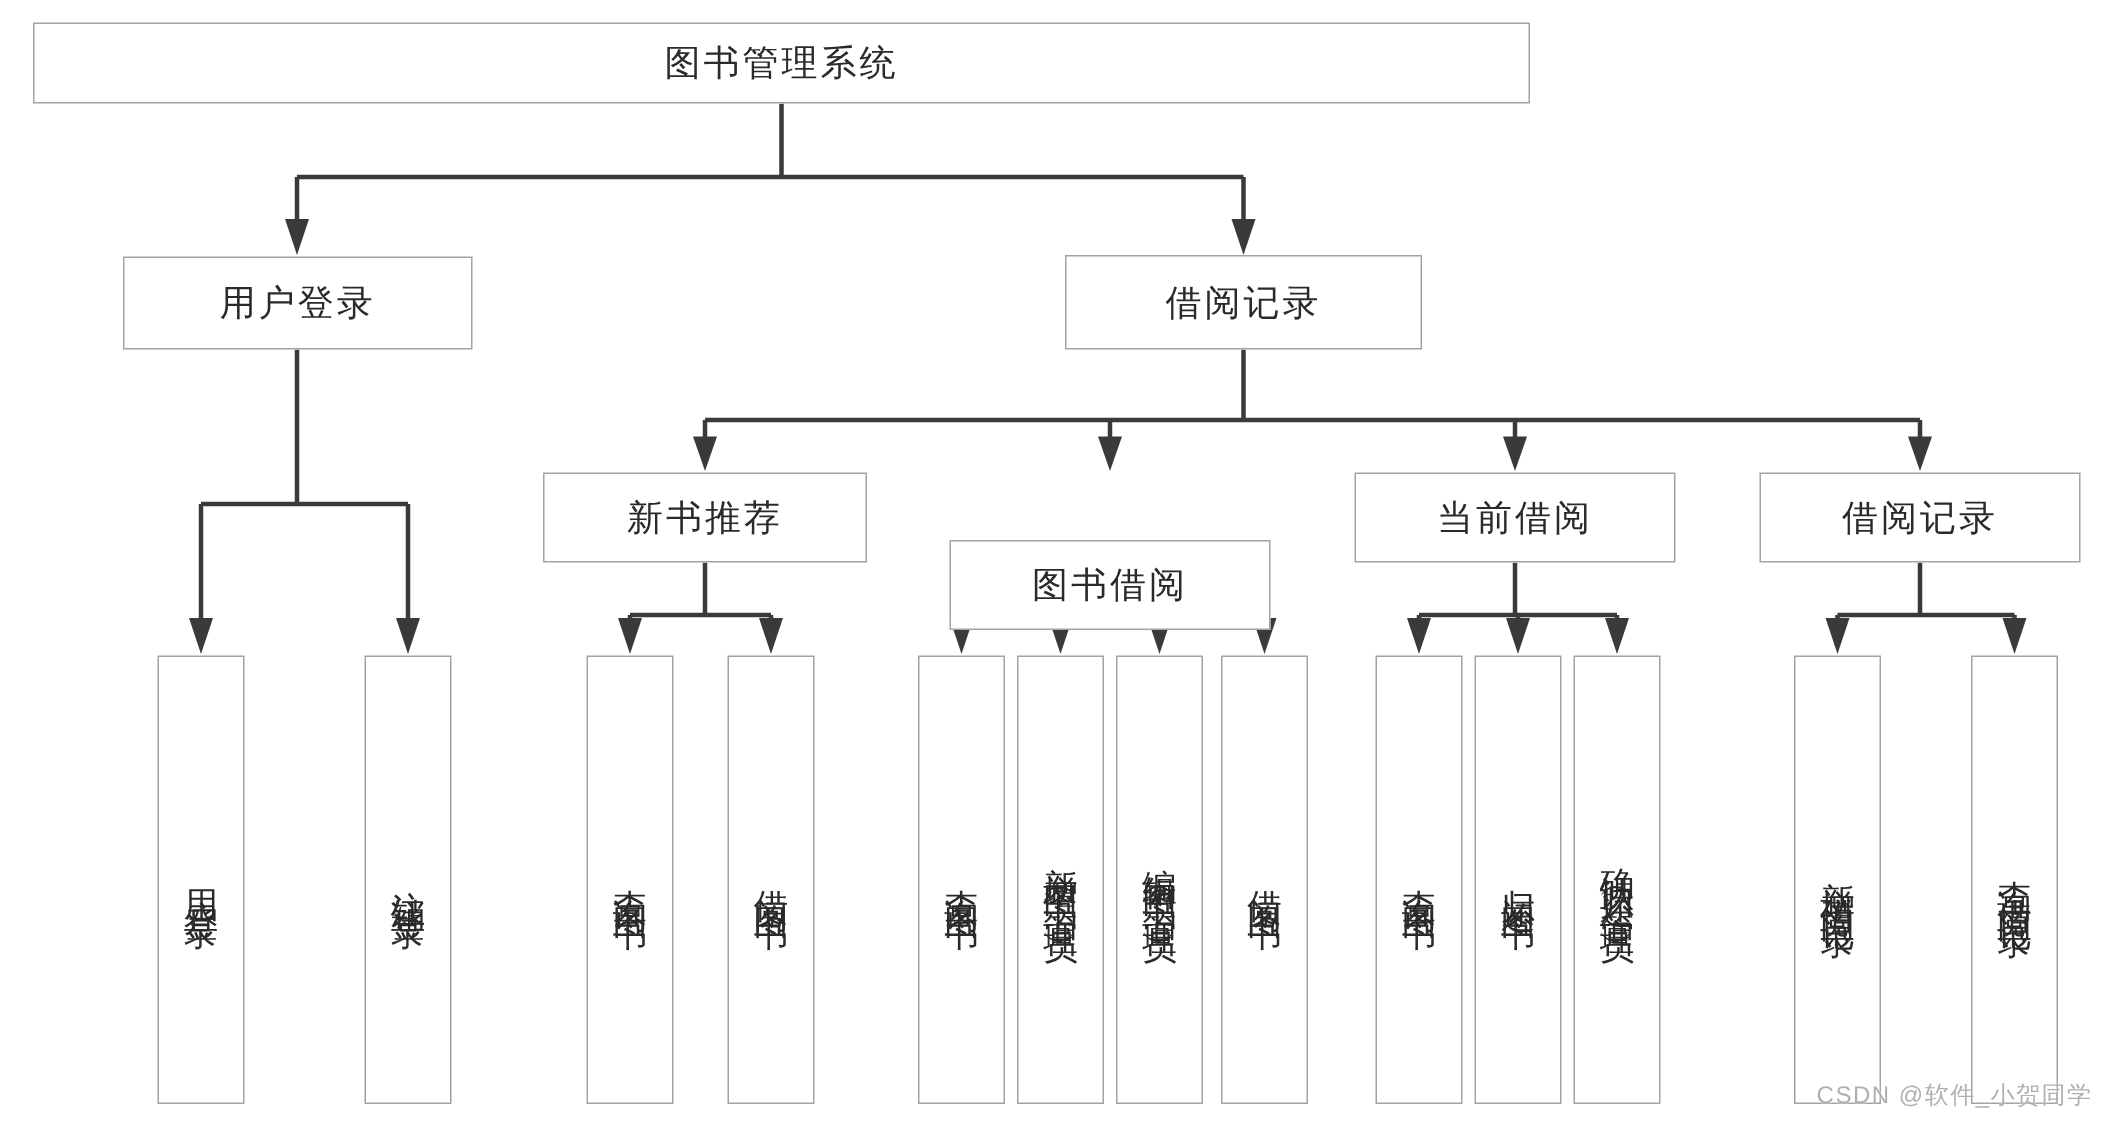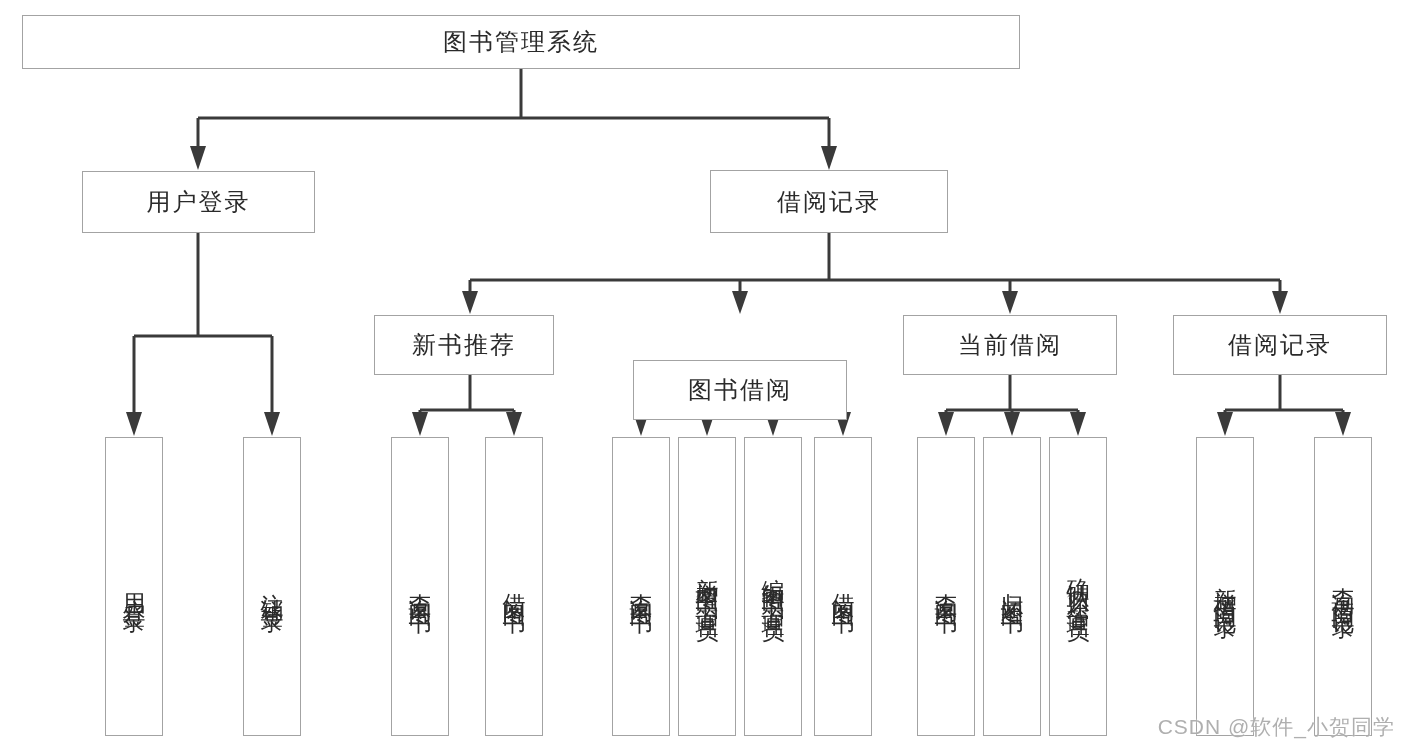--- a/index.html
+++ b/index.html
@@ -42,21 +42,21 @@
     writing-mode: vertical-rl;
     text-orientation: mixed;
     font-size: 23px;
     letter-spacing: 6px;
     line-height: 1;
   }
   #watermark {
     position: absolute;
     right: 10px;
     bottom: 6px;
-    font-size: 21px;
+    font-size: 16px;
     letter-spacing: 1px;
     color: rgba(168,168,168,0.92);
     text-shadow: 0 0 2px rgba(255,255,255,0.8);
     z-index: 5;
     white-space: nowrap;
   }
 </style>
 </head>
 <body>
 
@@ -135,21 +135,21 @@
     <span>图书管理系统</span>
   </div>
 
   <div class="node h-node" style="left:82px; top:171px; width:233px; height:62px;">
     <span>用户登录</span>
   </div>
   <div class="node h-node" style="left:710px; top:170px; width:238px; height:63px;">
     <span>借阅记录</span>
   </div>
 
-  <div class="node h-node" style="left:374px; top:315px; width:180px; height:60px;">
+  <div class="node h-node" style="left:362px; top:315px; width:216px; height:60px;">
     <span>新书推荐</span>
   </div>
   <div class="node h-node" style="left:633px; top:315px; width:214px; height:60px;margin-top:45px;">
     <span>图书借阅</span>
   </div>
   <div class="node h-node" style="left:903px; top:315px; width:214px; height:60px;">
     <span>当前借阅</span>
   </div>
   <div class="node h-node" style="left:1173px; top:315px; width:214px; height:60px;">
     <span>借阅记录</span>

